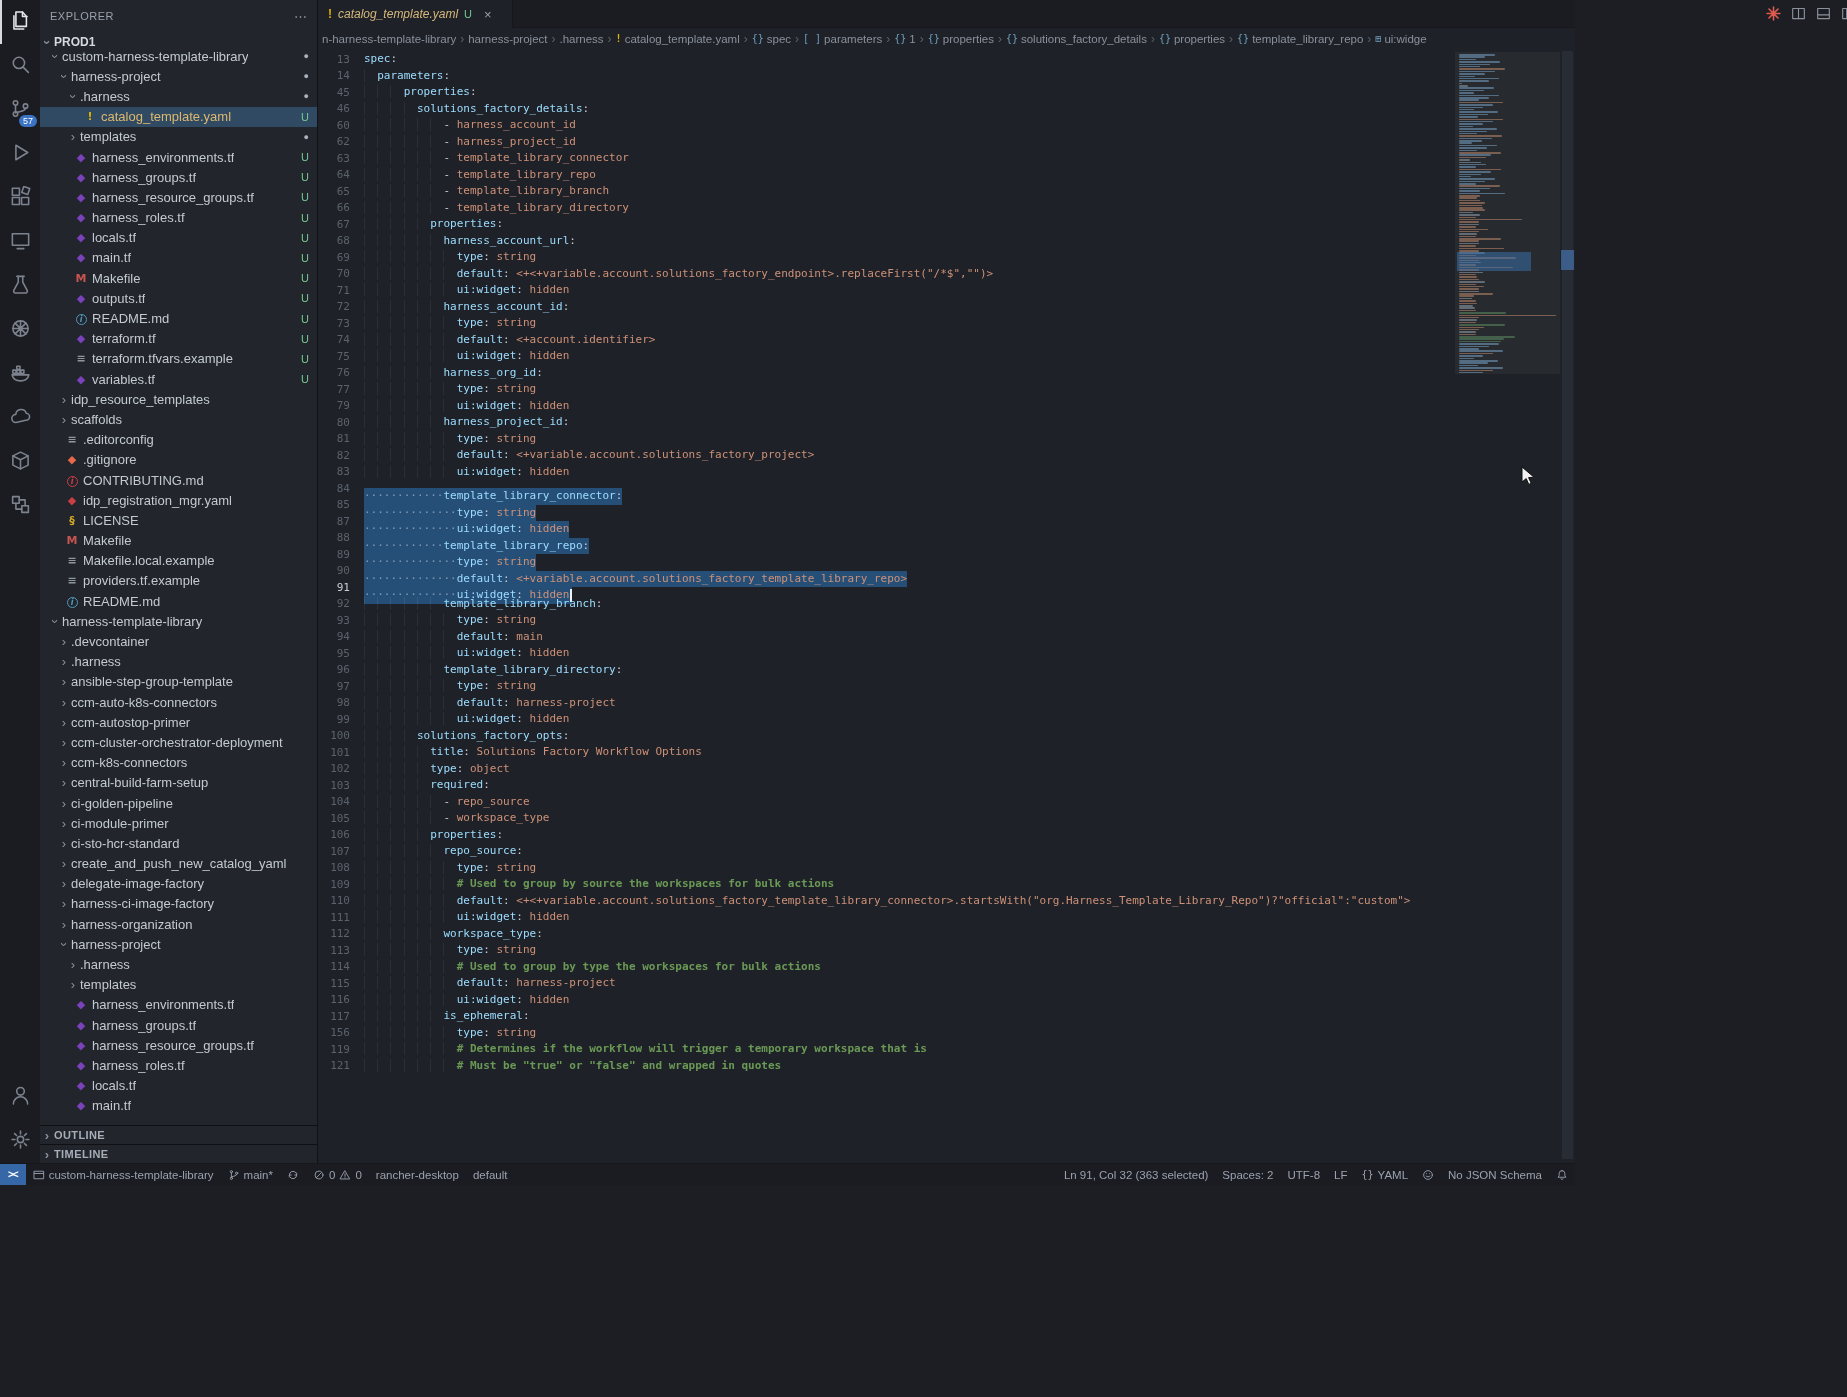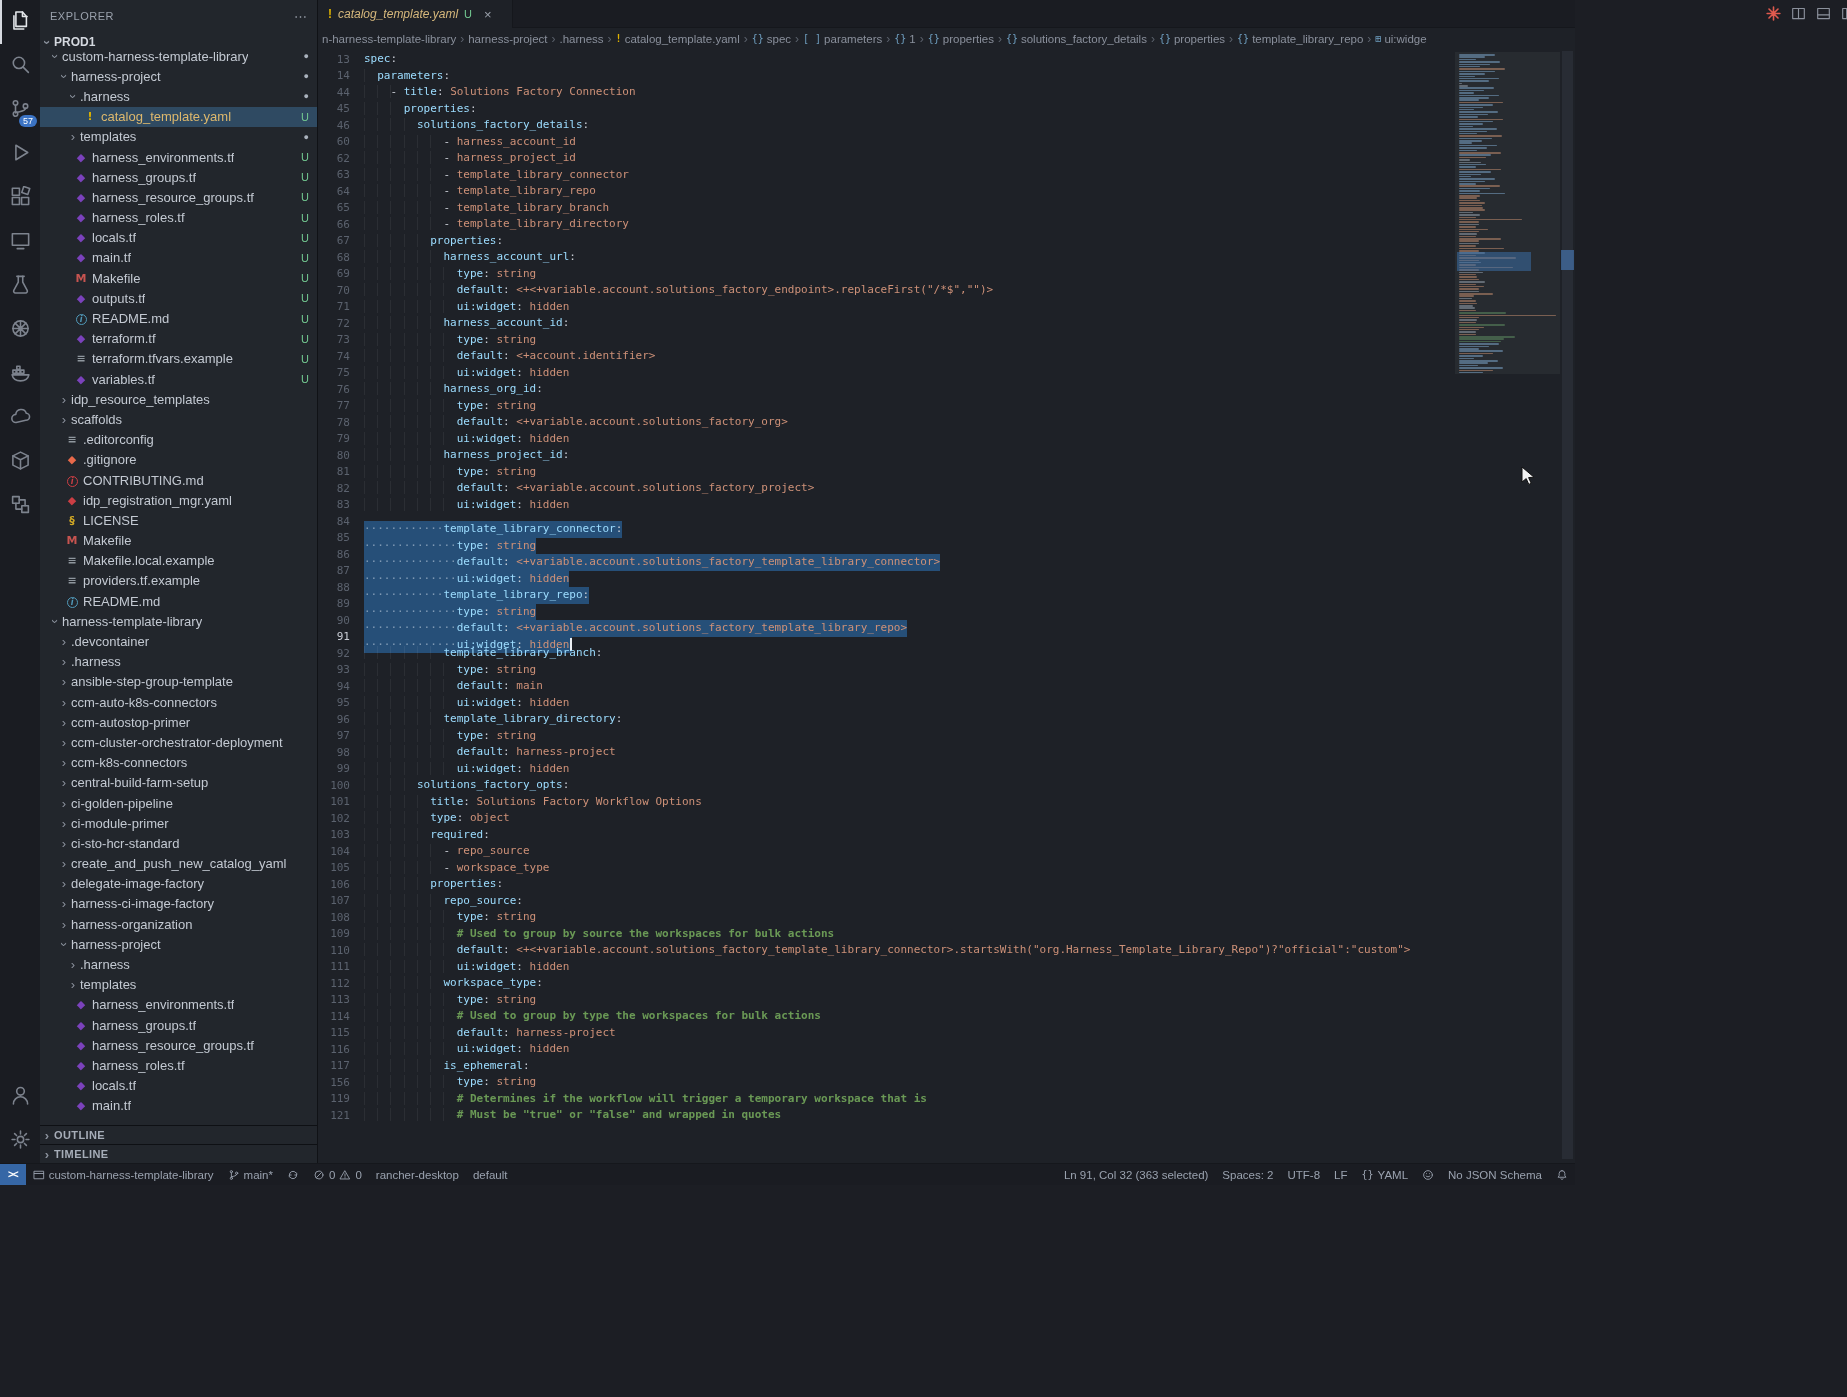--- a/index.html
+++ b/index.html
@@ -548,49 +548,46 @@
           <span class="csep">›</span>
           <span class="crumb">
             <span class="cicon">⊞</span>
             <span>ui:widge</span>
           </span>
         </div>
       <div class="codewrap">
         <div class="codelines">
             <div class="cline"><span class="gut">13</span><span class="lw"><span class="ws"></span><span class="tok k">spec</span><span class="tok p">:</span></span></div>
             <div class="cline"><span class="gut">14</span><span class="lw"><span class="ws">  </span><span class="tok k">parameters</span><span class="tok p">:</span></span></div>
-            <div class="cline"><span class="gut">44</span><span class="lw"><span class="ws">    </span><span class="tok p">- </span><span class="tok k">title</span><span class="tok p">: </span><span class="tok v">Solutions Factory Connection</span></span></div>
             <div class="cline"><span class="gut">45</span><span class="lw"><span class="ws">      </span><span class="tok k">properties</span><span class="tok p">:</span></span></div>
             <div class="cline"><span class="gut">46</span><span class="lw"><span class="ws">        </span><span class="tok k">solutions_factory_details</span><span class="tok p">:</span></span></div>
             <div class="cline"><span class="gut">60</span><span class="lw"><span class="ws">            </span><span class="tok p">- </span><span class="tok v">harness_account_id</span></span></div>
             <div class="cline"><span class="gut">62</span><span class="lw"><span class="ws">            </span><span class="tok p">- </span><span class="tok v">harness_project_id</span></span></div>
             <div class="cline"><span class="gut">63</span><span class="lw"><span class="ws">            </span><span class="tok p">- </span><span class="tok v">template_library_connector</span></span></div>
             <div class="cline"><span class="gut">64</span><span class="lw"><span class="ws">            </span><span class="tok p">- </span><span class="tok v">template_library_repo</span></span></div>
             <div class="cline"><span class="gut">65</span><span class="lw"><span class="ws">            </span><span class="tok p">- </span><span class="tok v">template_library_branch</span></span></div>
             <div class="cline"><span class="gut">66</span><span class="lw"><span class="ws">            </span><span class="tok p">- </span><span class="tok v">template_library_directory</span></span></div>
             <div class="cline"><span class="gut">67</span><span class="lw"><span class="ws">          </span><span class="tok k">properties</span><span class="tok p">:</span></span></div>
             <div class="cline"><span class="gut">68</span><span class="lw"><span class="ws">            </span><span class="tok k">harness_account_url</span><span class="tok p">:</span></span></div>
             <div class="cline"><span class="gut">69</span><span class="lw"><span class="ws">              </span><span class="tok k">type</span><span class="tok p">: </span><span class="tok v">string</span></span></div>
             <div class="cline"><span class="gut">70</span><span class="lw"><span class="ws">              </span><span class="tok k">default</span><span class="tok p">: </span><span class="tok v">&lt;+&lt;+variable.account.solutions_factory_endpoint&gt;.replaceFirst("/*$","")&gt;</span></span></div>
             <div class="cline"><span class="gut">71</span><span class="lw"><span class="ws">              </span><span class="tok k">ui:widget</span><span class="tok p">: </span><span class="tok v">hidden</span></span></div>
             <div class="cline"><span class="gut">72</span><span class="lw"><span class="ws">            </span><span class="tok k">harness_account_id</span><span class="tok p">:</span></span></div>
             <div class="cline"><span class="gut">73</span><span class="lw"><span class="ws">              </span><span class="tok k">type</span><span class="tok p">: </span><span class="tok v">string</span></span></div>
             <div class="cline"><span class="gut">74</span><span class="lw"><span class="ws">              </span><span class="tok k">default</span><span class="tok p">: </span><span class="tok v">&lt;+account.identifier&gt;</span></span></div>
             <div class="cline"><span class="gut">75</span><span class="lw"><span class="ws">              </span><span class="tok k">ui:widget</span><span class="tok p">: </span><span class="tok v">hidden</span></span></div>
             <div class="cline"><span class="gut">76</span><span class="lw"><span class="ws">            </span><span class="tok k">harness_org_id</span><span class="tok p">:</span></span></div>
             <div class="cline"><span class="gut">77</span><span class="lw"><span class="ws">              </span><span class="tok k">type</span><span class="tok p">: </span><span class="tok v">string</span></span></div>
-            <div class="cline"><span class="gut">78</span><span class="lw"><span class="ws">              </span><span class="tok k">default</span><span class="tok p">: </span><span class="tok v">&lt;+variable.account.solutions_factory_org&gt;</span></span></div>
             <div class="cline"><span class="gut">79</span><span class="lw"><span class="ws">              </span><span class="tok k">ui:widget</span><span class="tok p">: </span><span class="tok v">hidden</span></span></div>
             <div class="cline"><span class="gut">80</span><span class="lw"><span class="ws">            </span><span class="tok k">harness_project_id</span><span class="tok p">:</span></span></div>
             <div class="cline"><span class="gut">81</span><span class="lw"><span class="ws">              </span><span class="tok k">type</span><span class="tok p">: </span><span class="tok v">string</span></span></div>
             <div class="cline"><span class="gut">82</span><span class="lw"><span class="ws">              </span><span class="tok k">default</span><span class="tok p">: </span><span class="tok v">&lt;+variable.account.solutions_factory_project&gt;</span></span></div>
             <div class="cline"><span class="gut">83</span><span class="lw"><span class="ws">              </span><span class="tok k">ui:widget</span><span class="tok p">: </span><span class="tok v">hidden</span></span></div>
             <div class="cline"><span class="gut">84</span><span class="lw sel"><span class="ws">············</span><span class="tok k">template_library_connector</span><span class="tok p">:</span></span></div>
             <div class="cline"><span class="gut">85</span><span class="lw sel"><span class="ws">··············</span><span class="tok k">type</span><span class="tok p">: </span><span class="tok v">string</span></span></div>
-            <div class="cline"><span class="gut">86</span><span class="lw sel"><span class="ws">··············</span><span class="tok k">default</span><span class="tok p">: </span><span class="tok v">&lt;+variable.account.solutions_factory_template_library_connector&gt;</span></span></div>
             <div class="cline"><span class="gut">87</span><span class="lw sel"><span class="ws">··············</span><span class="tok k">ui:widget</span><span class="tok p">: </span><span class="tok v">hidden</span></span></div>
             <div class="cline"><span class="gut">88</span><span class="lw sel"><span class="ws">············</span><span class="tok k">template_library_repo</span><span class="tok p">:</span></span></div>
             <div class="cline"><span class="gut">89</span><span class="lw sel"><span class="ws">··············</span><span class="tok k">type</span><span class="tok p">: </span><span class="tok v">string</span></span></div>
             <div class="cline"><span class="gut">90</span><span class="lw sel"><span class="ws">··············</span><span class="tok k">default</span><span class="tok p">: </span><span class="tok v">&lt;+variable.account.solutions_factory_template_library_repo&gt;</span></span></div>
             <div class="cline"><span class="gut cur">91</span><span class="lw sel"><span class="ws">··············</span><span class="tok k">ui:widget</span><span class="tok p">: </span><span class="tok v">hidden</span><span class="caret"></span></span></div>
             <div class="cline"><span class="gut">92</span><span class="lw"><span class="ws">            </span><span class="tok k">template_library_branch</span><span class="tok p">:</span></span></div>
             <div class="cline"><span class="gut">93</span><span class="lw"><span class="ws">              </span><span class="tok k">type</span><span class="tok p">: </span><span class="tok v">string</span></span></div>
             <div class="cline"><span class="gut">94</span><span class="lw"><span class="ws">              </span><span class="tok k">default</span><span class="tok p">: </span><span class="tok v">main</span></span></div>
             <div class="cline"><span class="gut">95</span><span class="lw"><span class="ws">              </span><span class="tok k">ui:widget</span><span class="tok p">: </span><span class="tok v">hidden</span></span></div>
             <div class="cline"><span class="gut">96</span><span class="lw"><span class="ws">            </span><span class="tok k">template_library_directory</span><span class="tok p">:</span></span></div>

